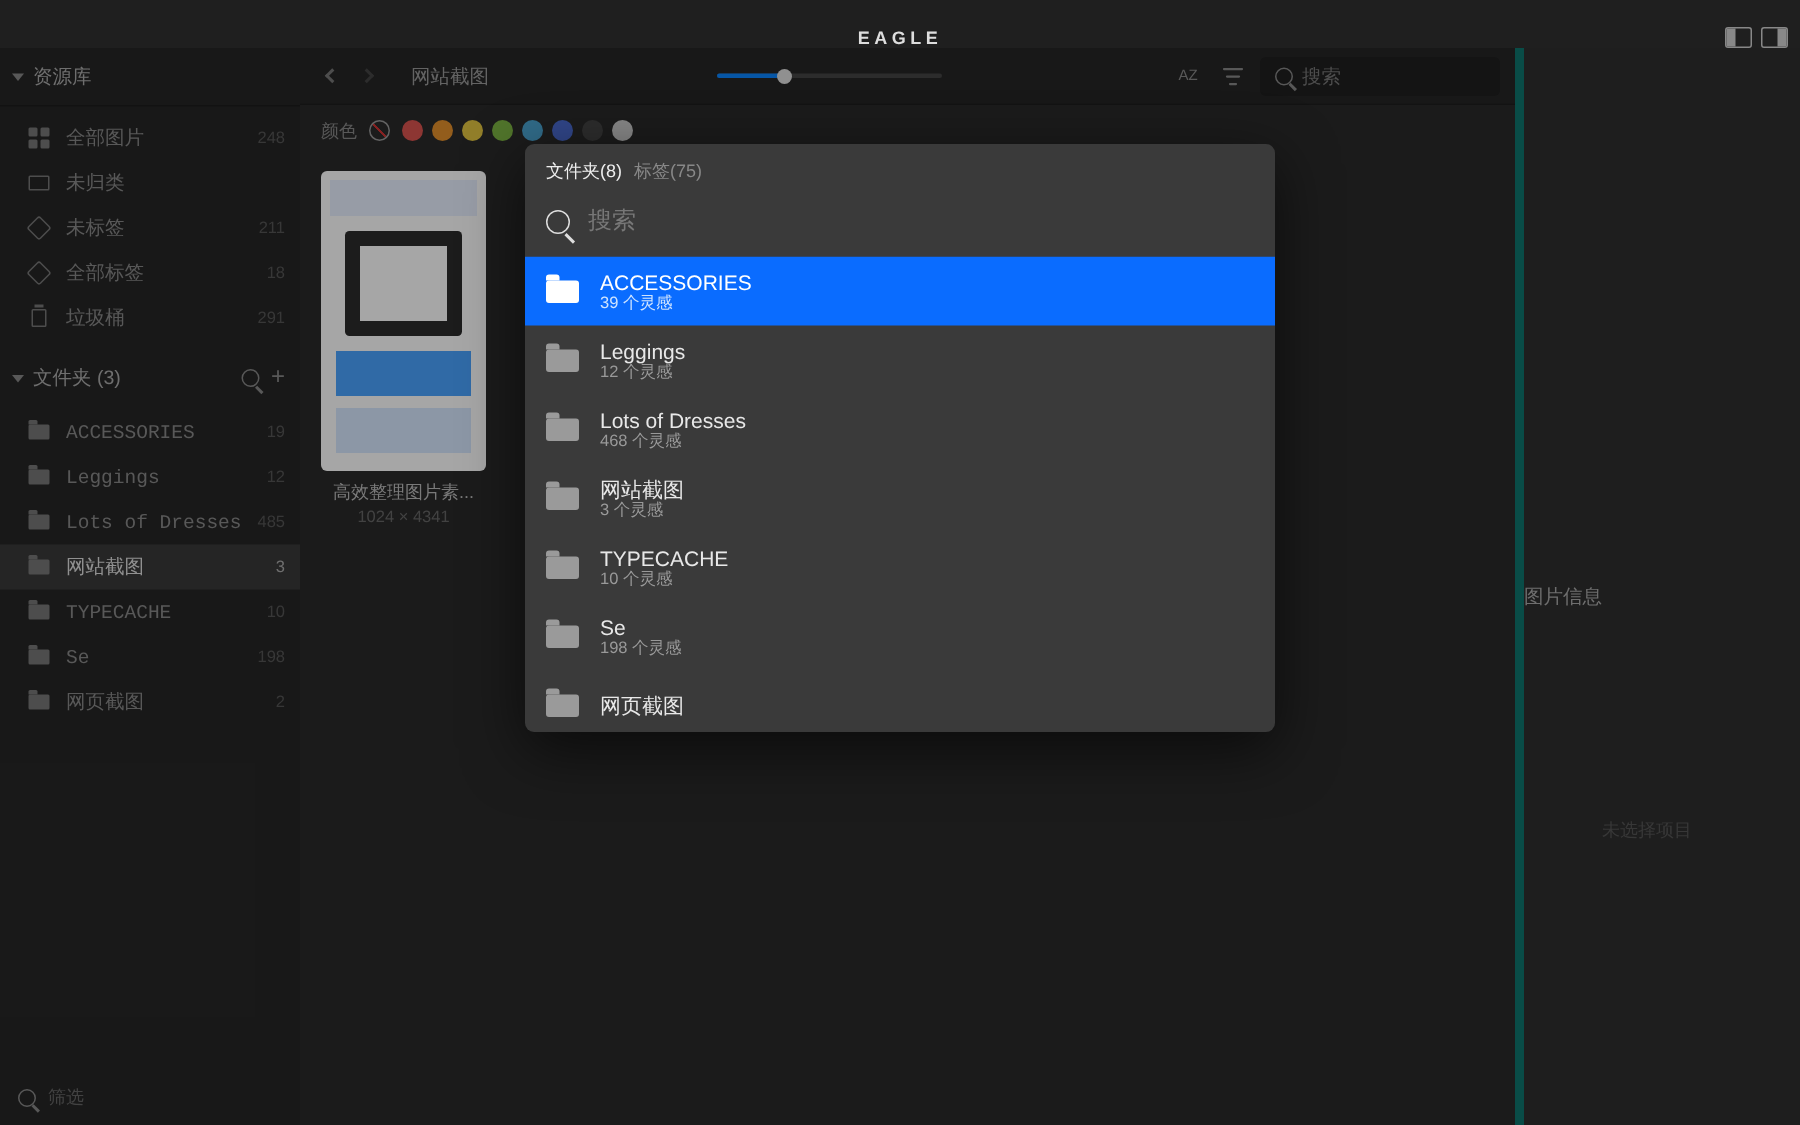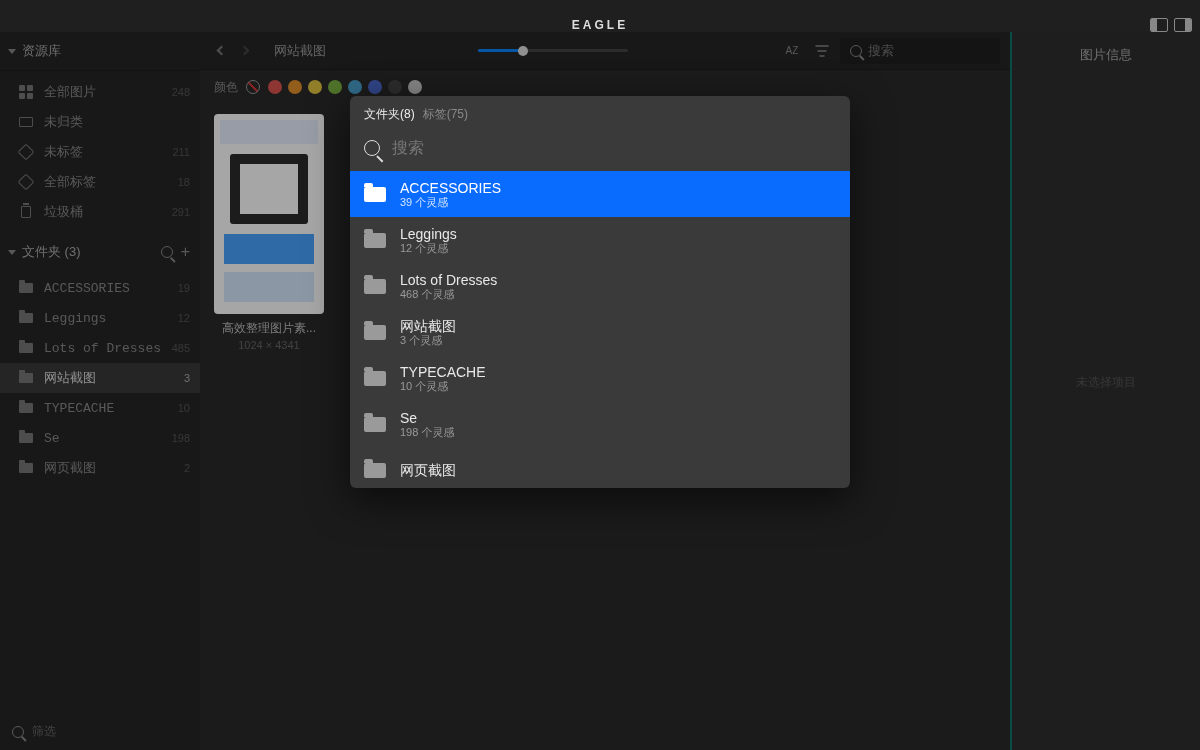--- a/index.html
+++ b/index.html
@@ -171,22 +171,22 @@
 .thumb-img .fake1 { position:absolute; top:6px; left:6px; right:6px; height:24px; background:#e8f0ff; }
 .thumb-img .fake2 { position:absolute; top:40px; left:16px; right:16px; height:70px; background:#2b2b2b; border-radius:3px; }
 .thumb-img .fake2::after { content:""; position:absolute; inset:10px; background:#fff; }
 .thumb-img .fake3 { position:absolute; top:120px; left:10px; right:10px; height:30px; background:#4aa3ff; }
 .thumb-img .fake4 { position:absolute; top:158px; left:10px; right:10px; height:30px; background:#d7e8ff; }
 .thumb-card .cap { text-align:center; font-size:12px; color:#bbb; margin-top:6px; white-space:nowrap; overflow:hidden; text-overflow:ellipsis; }
 .thumb-card .dim { text-align:center; font-size:11px; color:#666; margin-top:2px; }
 
 
 .right-panel {
-  width:190px; background:#2f2f2f; border-left:2px solid #0f766e;
-  display:flex; flex-direction:column; align-items:center;
+  width:190px; background:#2f2f2f; border-left:6px solid #0f766e;
+  display:flex; flex-direction:row; align-items:center;
   padding-top:14px; font-size:13px; color:#aaa;
 }
 .right-panel .placeholder {
   margin-top:310px; 
   color:#555; font-size:12px;
 }
 
 
 .dim {
   position:absolute; inset:0;

